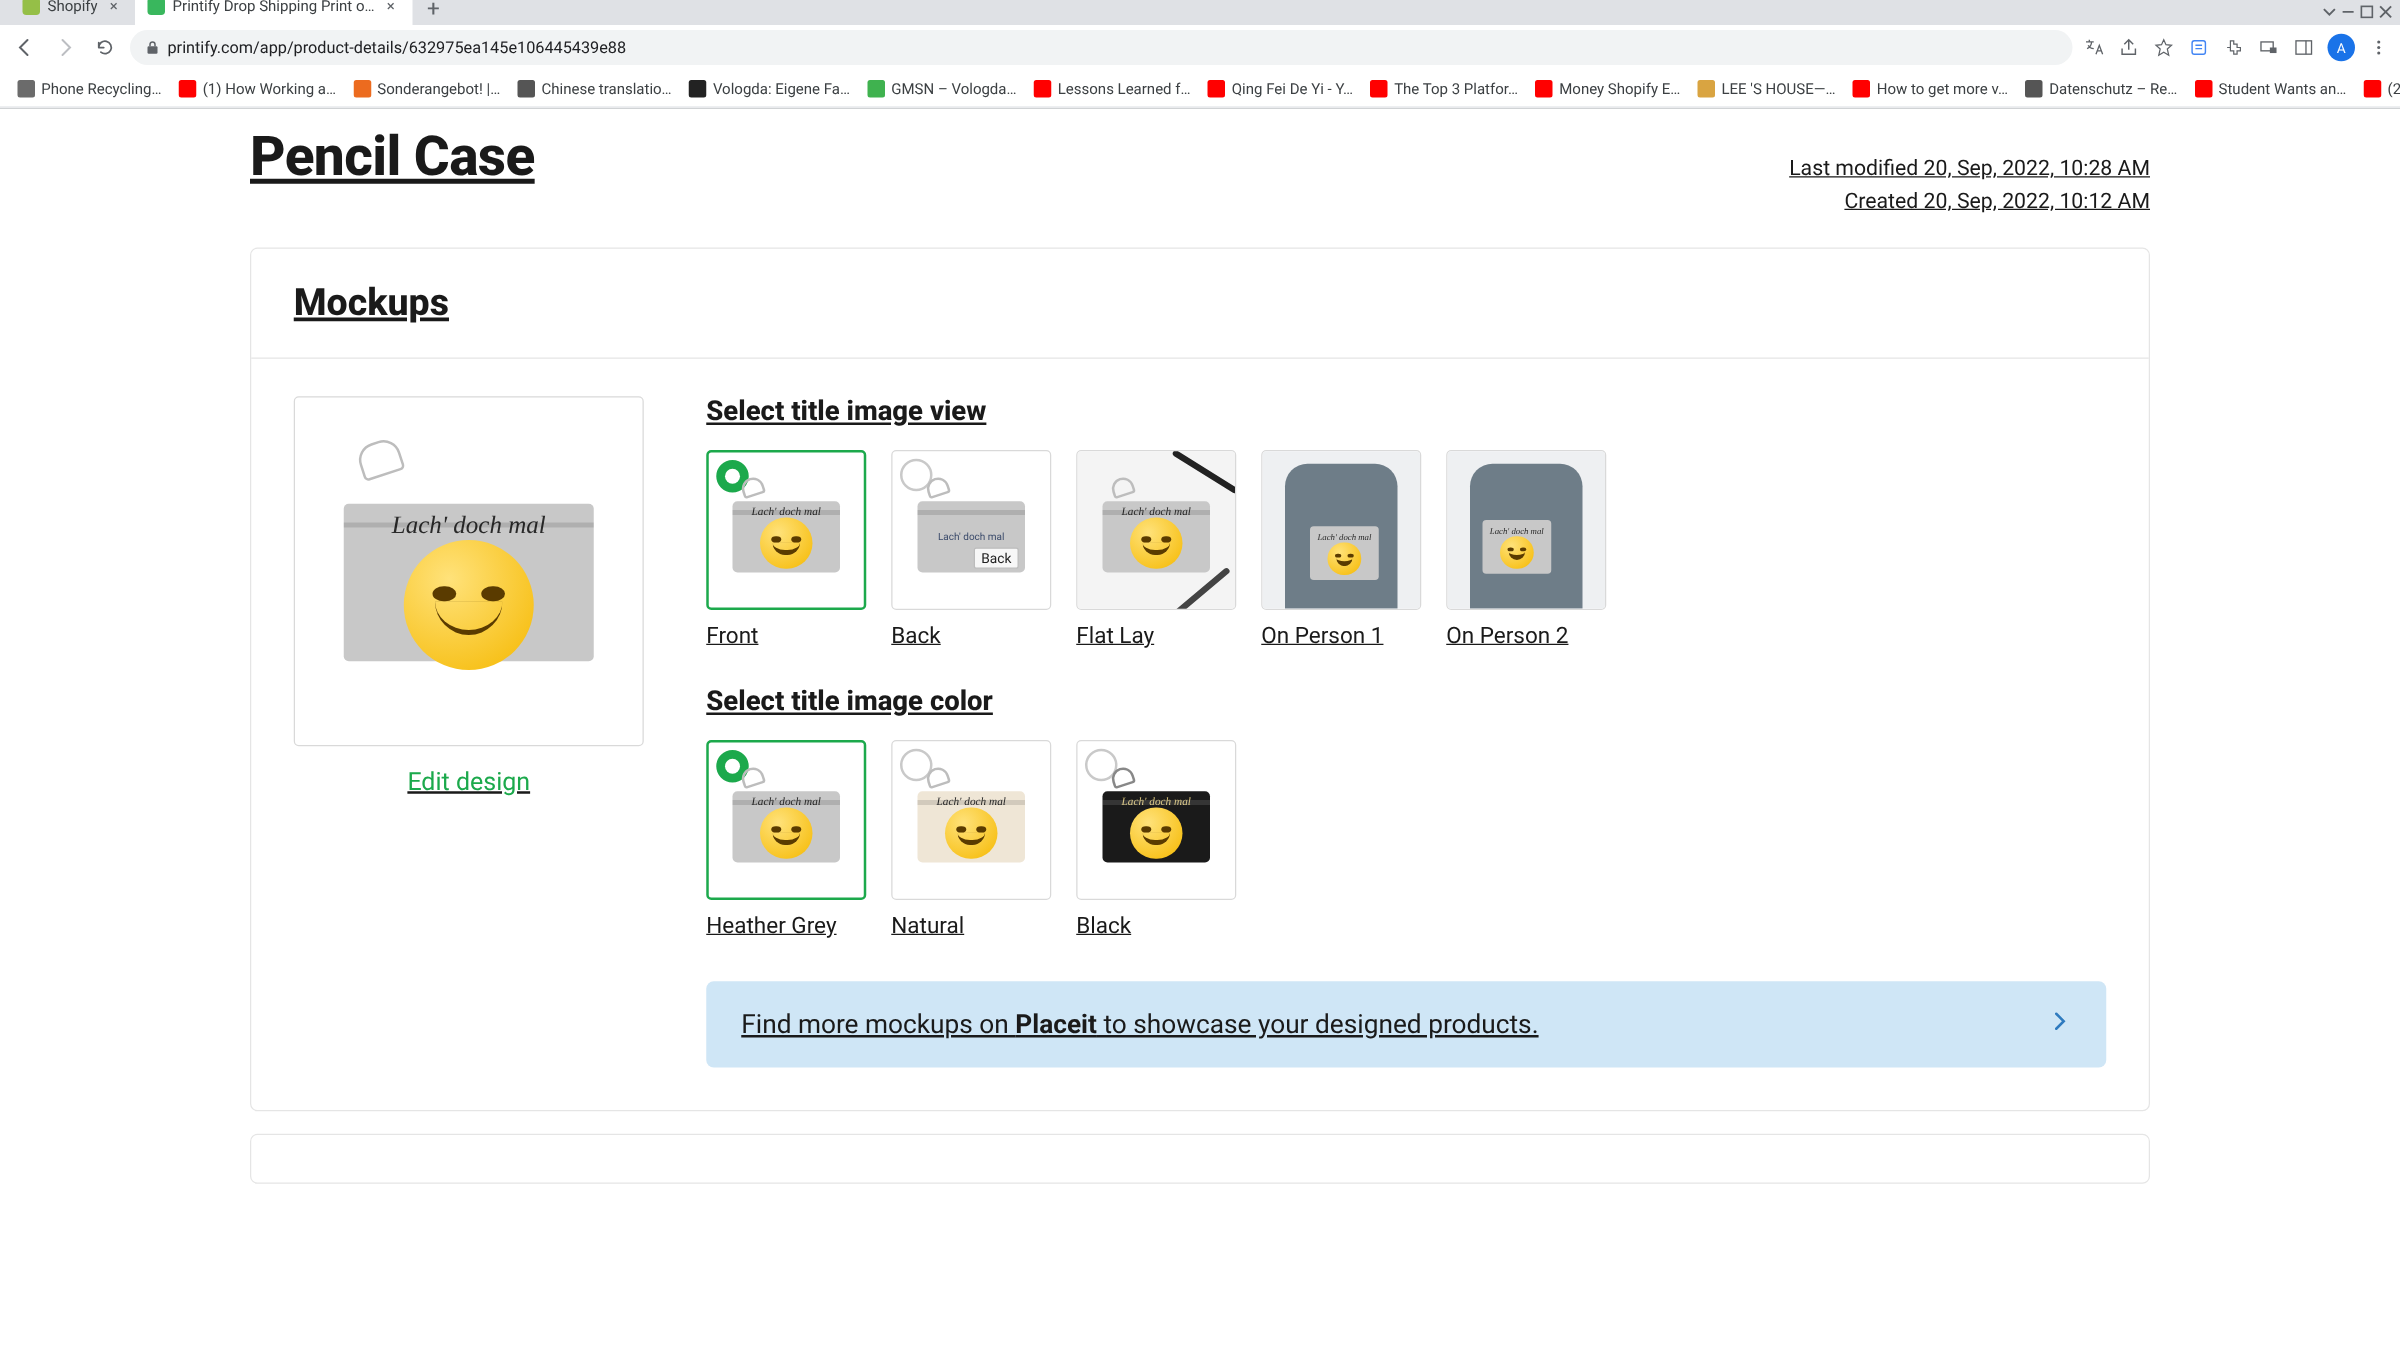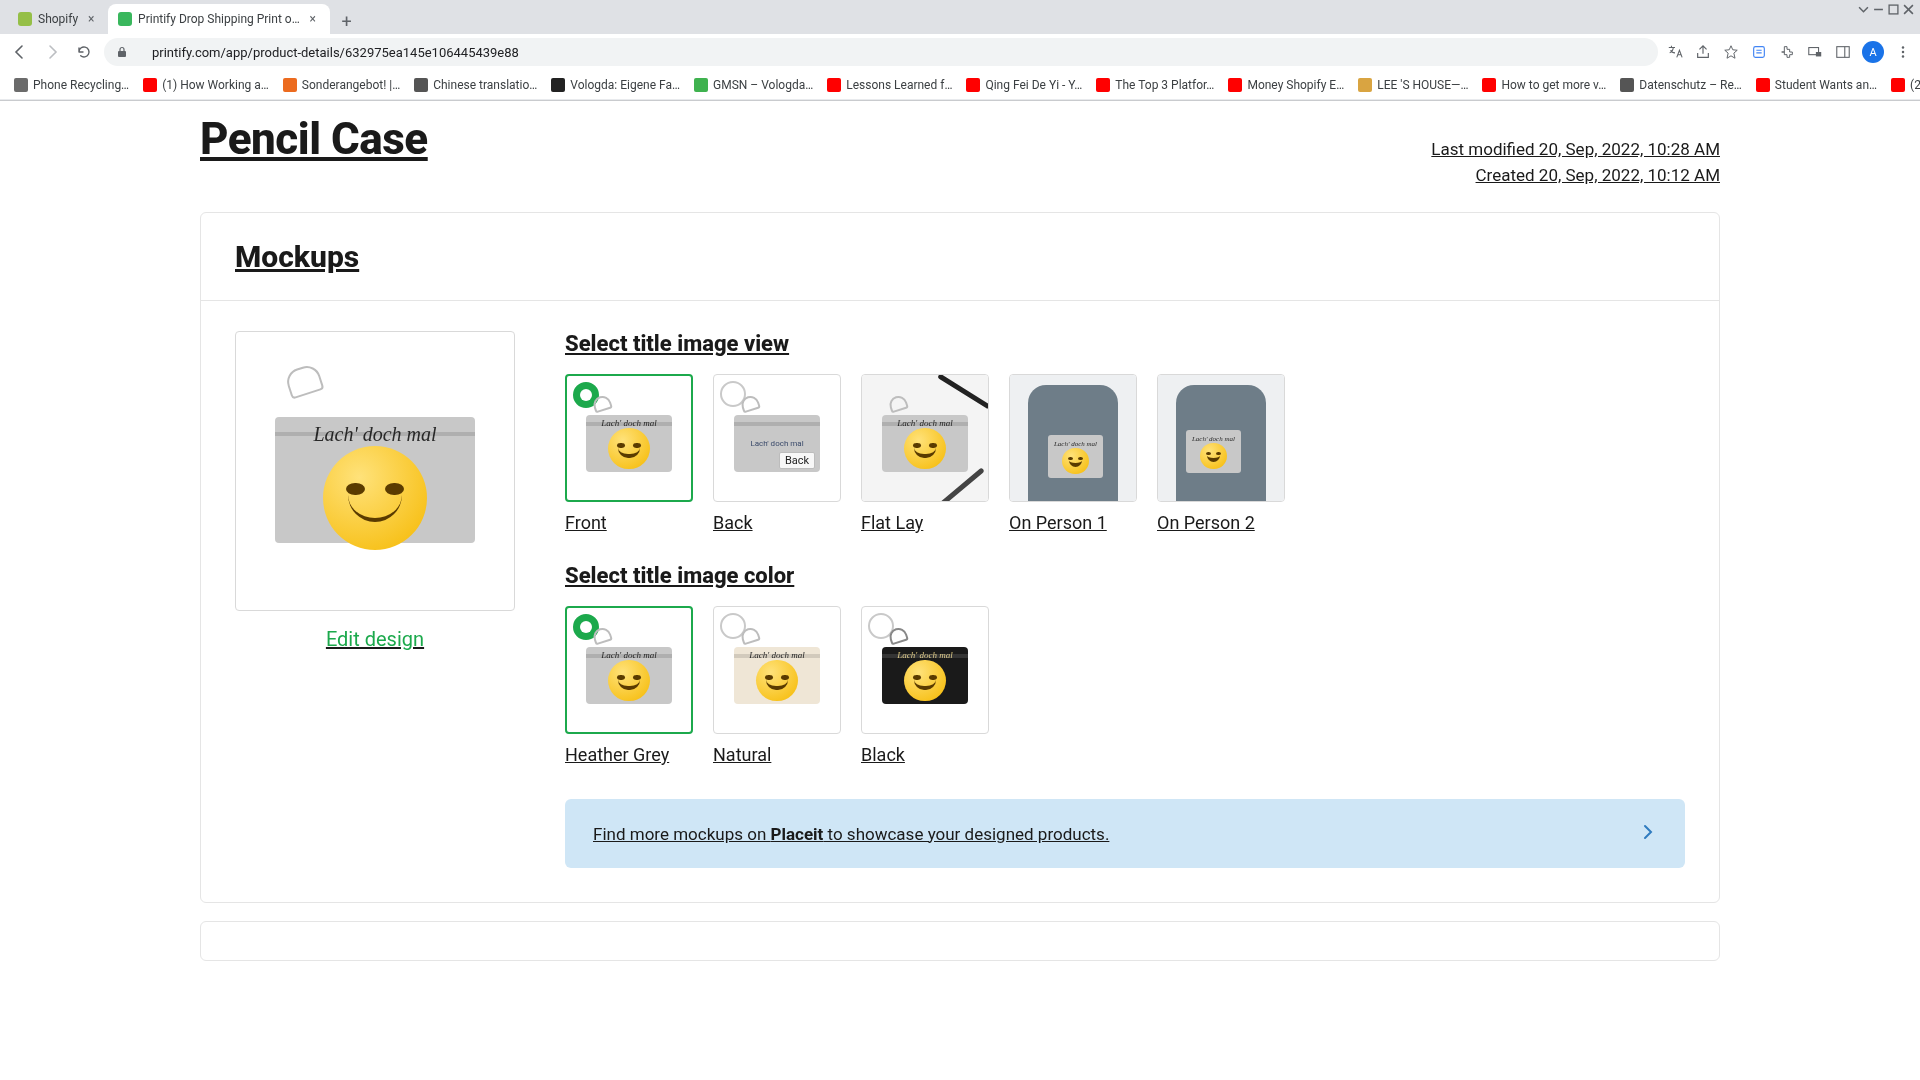--- a/index.html
+++ b/index.html
@@ -1,33 +1,33 @@
 <!DOCTYPE html>
 <html><head>
 <meta charset="utf-8">
 <style>
 * { margin: 0; padding: 0; box-sizing: border-box; font-family: -apple-system, BlinkMacSystemFont, "Segoe UI", Roboto, Arial, sans-serif; }
 body { background: #fff; color: #1a1a1a; overflow-x: hidden; }
 
 
 .browser-chrome { background: #dfe1e5; border-bottom: 1px solid #c9cbce; }
-.tab-bar { display: flex; align-items: flex-end; height: 34px; padding: 4px 8px 0 8px; gap: 0; }
+.tab-bar { display: flex; align-items: flex-end; height: 20px; padding: 4px 8px 0 8px; gap: 0; }
 .tab { display: flex; align-items: center; gap: 6px; height: 30px; padding: 0 10px; border-radius: 8px 8px 0 0; font-size: 12px; color: #3c4043; max-width: 240px; position: relative; }
 .tab.active { background: #fff; }
 .tab-favicon { width: 14px; height: 14px; border-radius: 3px; flex: 0 0 14px; }
 .fav-shopify { background: #95bf47; }
 .fav-printify { background: #39b75d; }
 .tab-title { white-space: nowrap; overflow: hidden; text-overflow: ellipsis; flex: 1; }
 .tab-close { width: 14px; height: 14px; line-height: 14px; text-align: center; font-size: 12px; color: #5f6368; cursor: pointer; }
 .newtab-btn { width: 26px; height: 26px; display: flex; align-items: center; justify-content: center; font-size: 18px; color: #5f6368; cursor: pointer; margin-left: 4px; }
 
 .addr-bar { display: flex; align-items: center; height: 36px; background: #fff; padding: 0 8px; gap: 8px; }
 .nav-btn { width: 24px; height: 24px; display: flex; align-items: center; justify-content: center; color: #5f6368; cursor: pointer; border-radius: 50%; }
 .nav-btn.disabled { color: #bcbec2; }
-.url-field { flex: 1; height: 28px; background: #f1f3f4; border-radius: 14px; display: flex; align-items: center; padding: 0 12px; font-size: 13px; color: #202124; gap: 24px; }
+.url-field { flex: 1; height: 28px; background: #f1f3f4; border-radius: 14px; display: flex; align-items: center; padding: 0 12px; font-size: 13px; color: #202124; gap: 6px; }
 .lock-icon { width: 12px; height: 12px; }
 .chrome-actions { display: flex; align-items: center; gap: 10px; }
 .chrome-icon { width: 18px; height: 18px; display: flex; align-items: center; justify-content: center; color: #5f6368; }
 .avatar { width: 22px; height: 22px; border-radius: 50%; background: #1a73e8; color: #fff; font-size: 11px; display: flex; align-items: center; justify-content: center; }
 
 .bm-bar { display: flex; align-items: center; height: 30px; background: #fff; border-bottom: 1px solid #e8eaed; padding: 0 8px; gap: 2px; font-size: 12px; overflow: hidden; }
 .bm { display: flex; align-items: center; gap: 5px; padding: 3px 6px; border-radius: 4px; color: #3c4043; white-space: nowrap; cursor: pointer; }
 .bm-icon { width: 14px; height: 14px; border-radius: 2px; flex: 0 0 14px; }
 
 
@@ -49,21 +49,21 @@
 .opt-heading.second { margin-top: 30px; }
 .thumb-row { display: flex; gap: 20px; flex-wrap: wrap; }
 .thumb-wrap { width: 128px; }
 .thumb { width: 128px; height: 128px; border: 1px solid #d9d9d9; border-radius: 4px; position: relative; overflow: hidden; display: flex; align-items: center; justify-content: center; background: #fff; cursor: pointer; }
 .thumb.selected { border: 2px solid #1ca94c; }
 .radio-dot { position: absolute; top: 6px; left: 6px; width: 26px; height: 26px; border-radius: 50%; background: #fff; border: 2px solid #c9c9c9; }
 .radio-dot.on { border-color: #1ca94c; background: #1ca94c; }
 .radio-dot.on::after { content: ""; position: absolute; inset: 5px; border-radius: 50%; background: #fff; }
 .thumb-label { margin-top: 10px; font-size: 18px; color: #1a1a1a; }
 
-.placeit-banner { margin-top: 34px; background: #cfe6f6; border-radius: 6px; padding: 22px 28px; display: flex; align-items: center; justify-content: space-between; font-size: 17px; color: #1a1a1a; cursor: pointer; }
+.placeit-banner { margin-top: 34px; background: #cfe6f6; border-radius: 6px; padding: 22px 28px; display: flex; align-items: center; justify-content: space-between; font-size: 21px; color: #1a1a1a; cursor: pointer; }
 .placeit-banner .chev { color: #2f7bbf; font-size: 22px; }
 
 .help-row { margin-top: 22px; font-size: 19px; }
 .help-link { color: #1ca94c; cursor: pointer; }
 .ext-icon { display: inline-block; margin-left: 6px; color: #1ca94c; }
 
 
 .mockup-lg { width: 200px; height: 180px; position: relative; }
 .bag { width: 100%; height: 70%; position: absolute; bottom: 10%; border-radius: 4px; display: flex; flex-direction: column; align-items: center; justify-content: center; }
 .bag.grey { background: #c8c8c8; }

